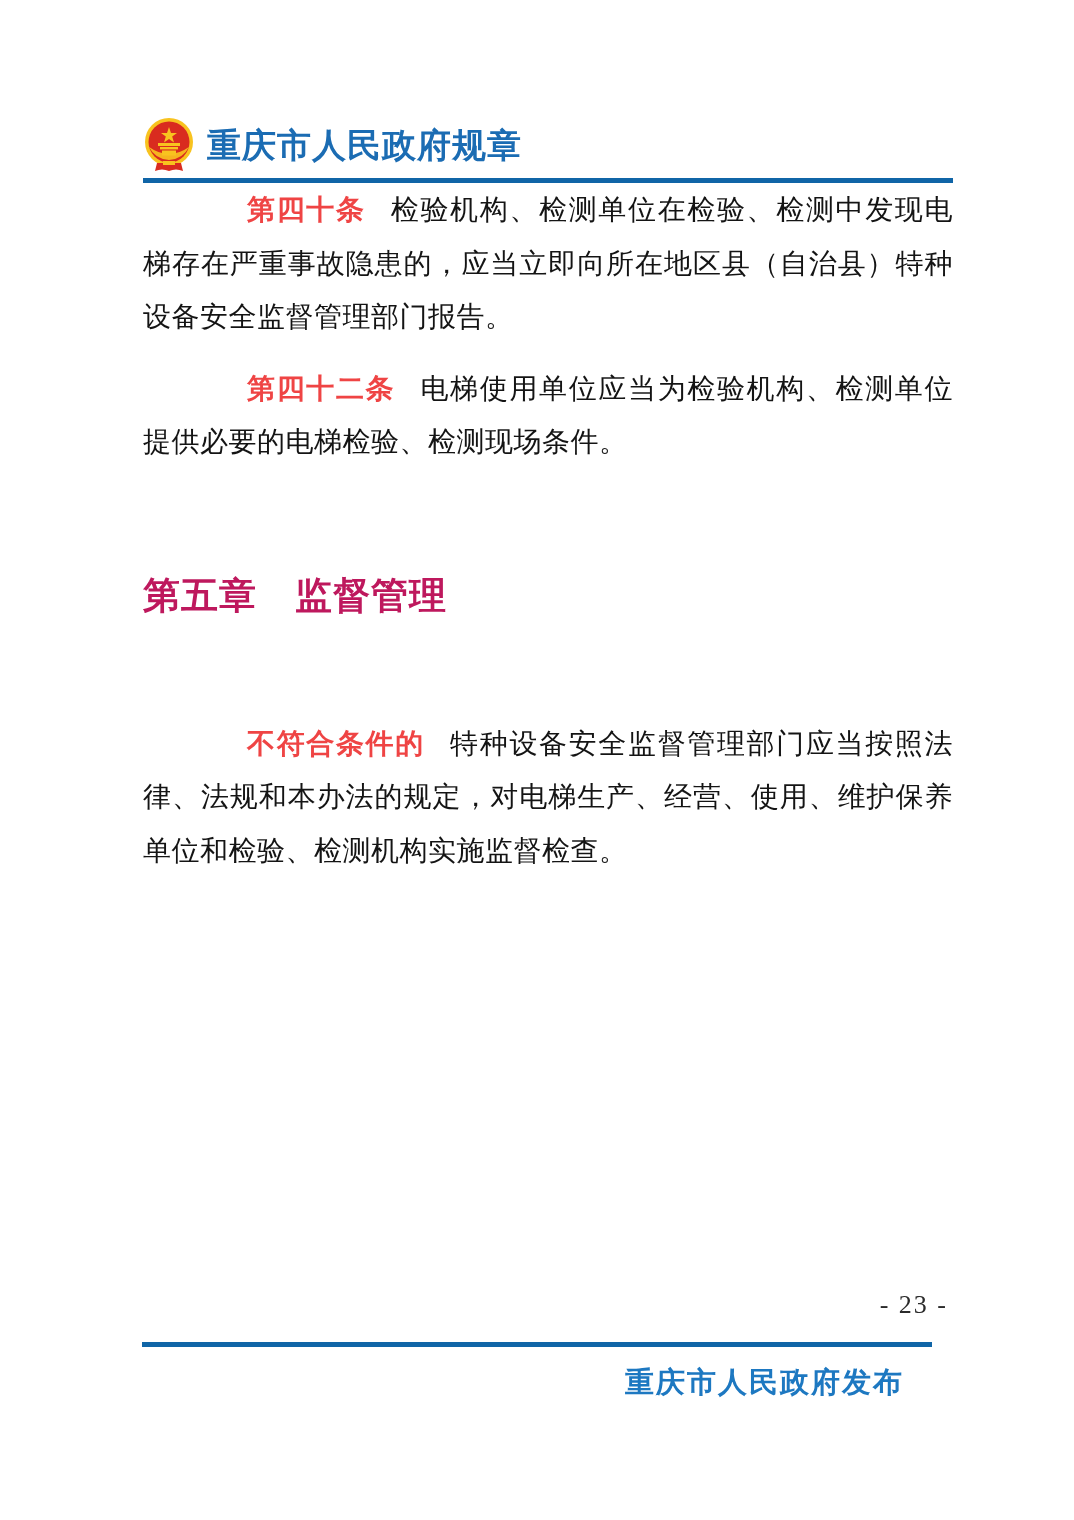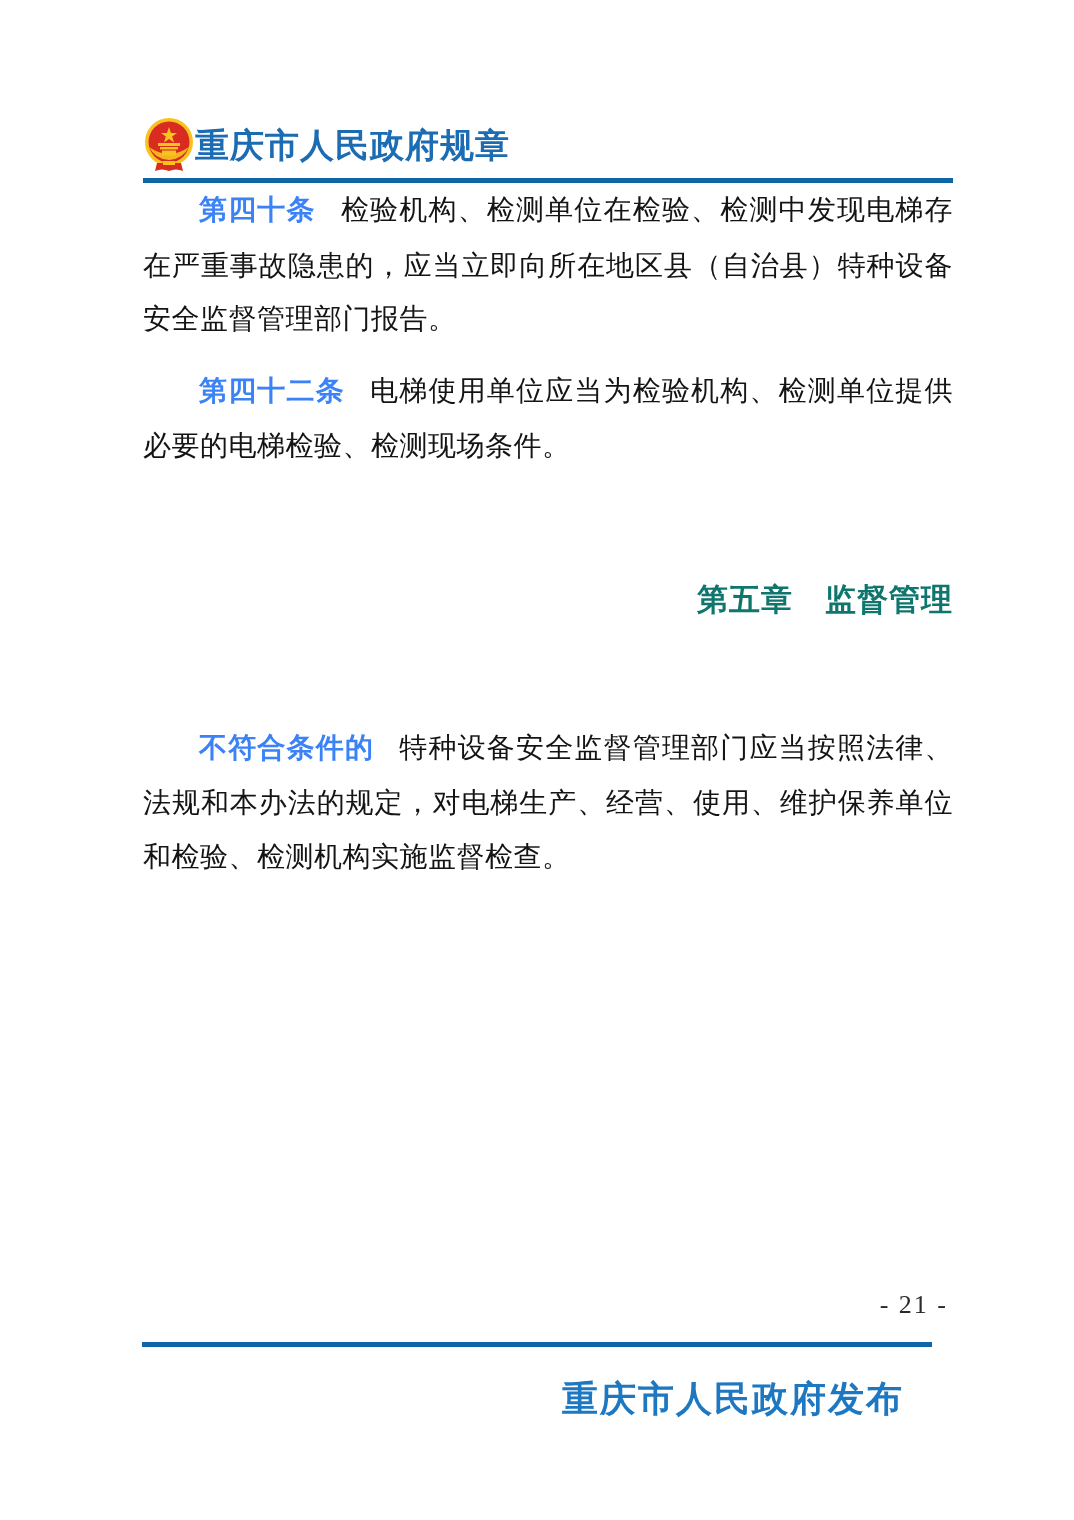--- a/index.html
+++ b/index.html
@@ -19,21 +19,21 @@
   
   .header {
     position: absolute;
     left: 143px;
     top: 118px;
     width: 810px;
   }
   .header-row {
     display: flex;
     align-items: center;
-    gap: 0;
+    gap: 12px;
     height: 56px;
   }
   .emblem {
     width: 52px;
     height: 58px;
     flex: 0 0 auto;
   }
   .header-title {
     font-size: 34px;
     font-weight: bold;
@@ -57,31 +57,32 @@
   }
   .para {
     font-size: 28px;
     line-height: 53.5px;
     text-align: justify;
     text-indent: 2em;
     margin: 0 0 18px 0;
     letter-spacing: 0.5px;
   }
   .para-label {
-    font-family: Liberation Mono, monospace;
+    font-family: Liberation Sans, sans-serif;
     font-weight: bold;
     margin-right: 0.9em;
-    color: #3b82f6;
+    color: #ef4444;
+    margin-left: 48px;
   }
   .chapter-heading {
     font-family: "Liberation Sans", "DejaVu Sans", sans-serif;
     font-weight: bold;
-    font-size: 31px;
-    text-align: right;
-    color: #0f766e;
+    font-size: 37px;
+    text-align: left;
+    color: #be185d;
     margin: 106px 0 100px 0;
     line-height: 42px;
     letter-spacing: 1px;
   }
   
   .page-number {
     position: absolute;
     top: 1290px;
     right: 126px;
     font-size: 26px;
@@ -94,26 +95,25 @@
     left: 142px;
     top: 1342px;
     width: 790px;
     height: 5px;
     background: #1065a7;
   }
   .publisher {
     position: absolute;
     top: 1363px;
     right: 170px;
-    font-size: 36px;
+    font-size: 29px;
     font-weight: bold;
     color: #1d78c1;
     font-family: "Liberation Serif", "DejaVu Serif", serif;
     letter-spacing: 2px;
-    margin-top: 12px;
   }
 </style>
 </head>
 <body>
 
 <div class="page">
 
   <div class="header">
     <div class="header-row">
       <svg class="emblem" viewBox="0 0 52 58" xmlns="http://www.w3.org/2000/svg">
@@ -139,17 +139,17 @@
     <p class="para"><span class="para-label">第四十二条</span><span>电梯使用单位应当为检验机构、检测单位提供必要的电梯检验、检测现场条件。</span></p>
 
 
     <div class="chapter-heading">第五章　监督管理</div>
 
     <p class="para"><span class="para-label">不符合条件的</span><span>特种设备安全监督管理部门应当按照法律、法规和本办法的规定，对电梯生产、经营、使用、维护保养单位和检验、检测机构实施监督检查。</span></p>
 
 
   </div>
 
-  <div class="page-number">- 21 -</div>
+  <div class="page-number">- 23 -</div>
   <div class="footer-rule"></div>
   <div class="publisher">重庆市人民政府发布</div>
 
 </div>
 
 </body></html>

